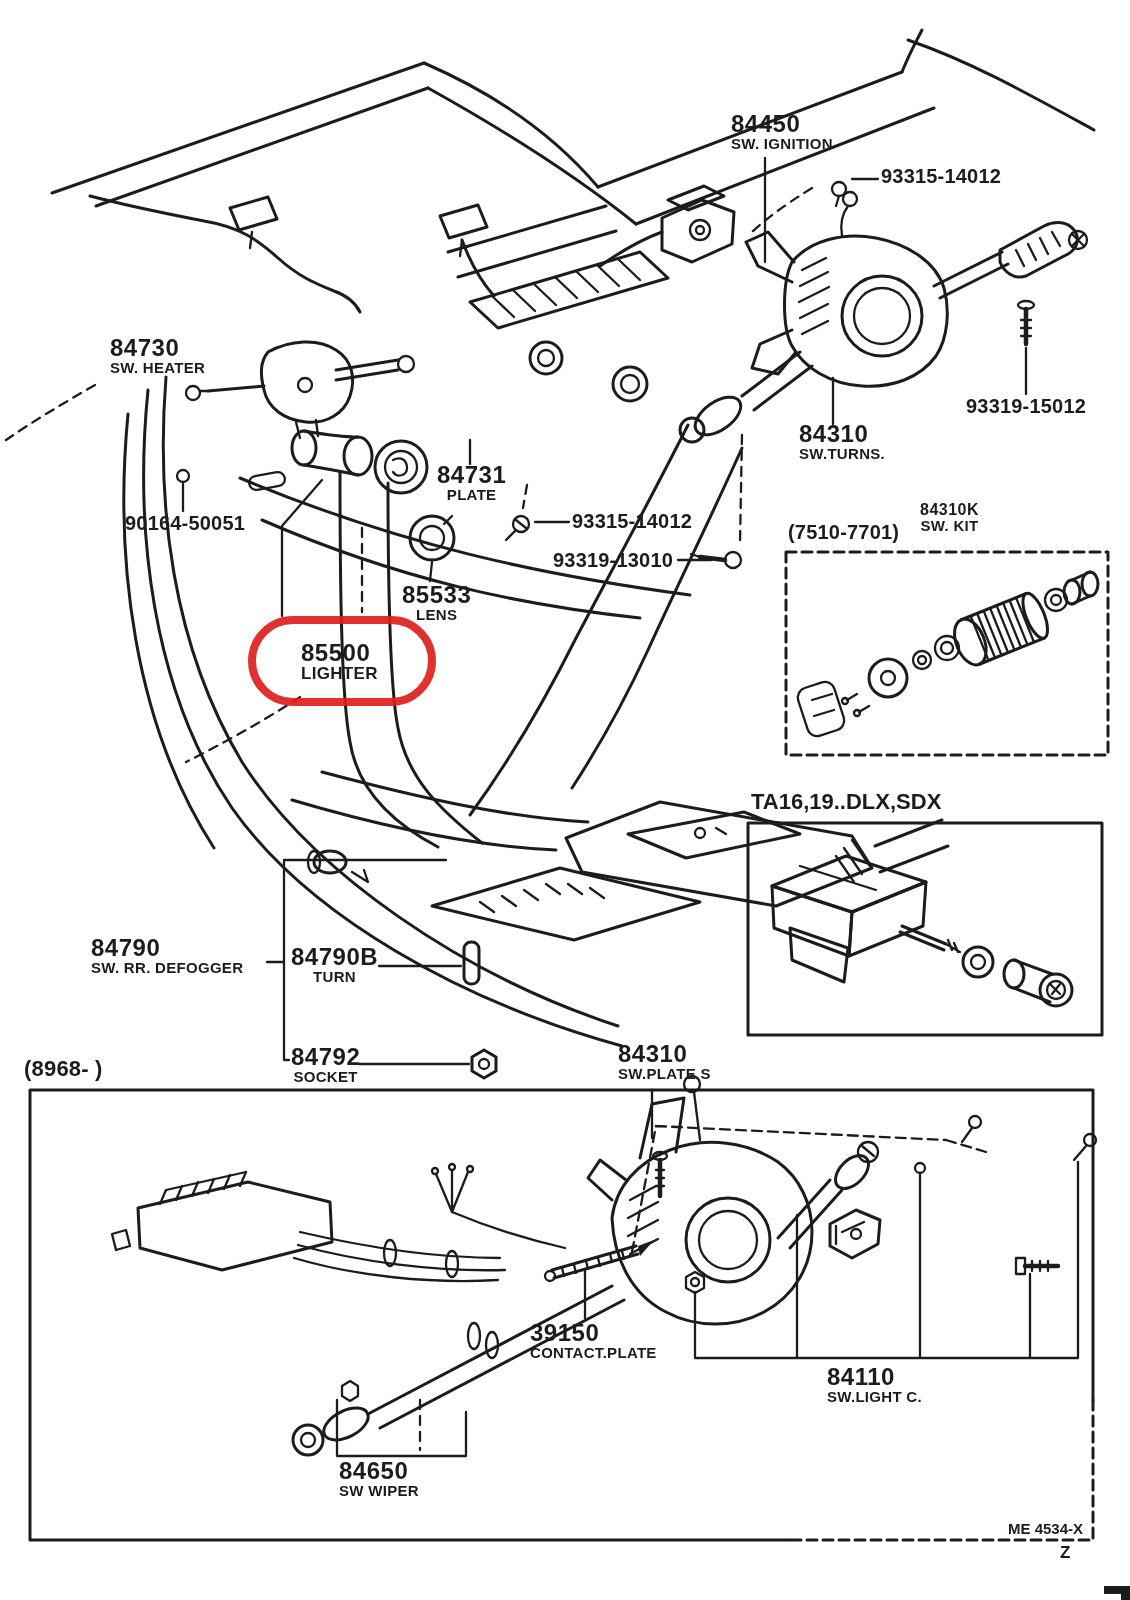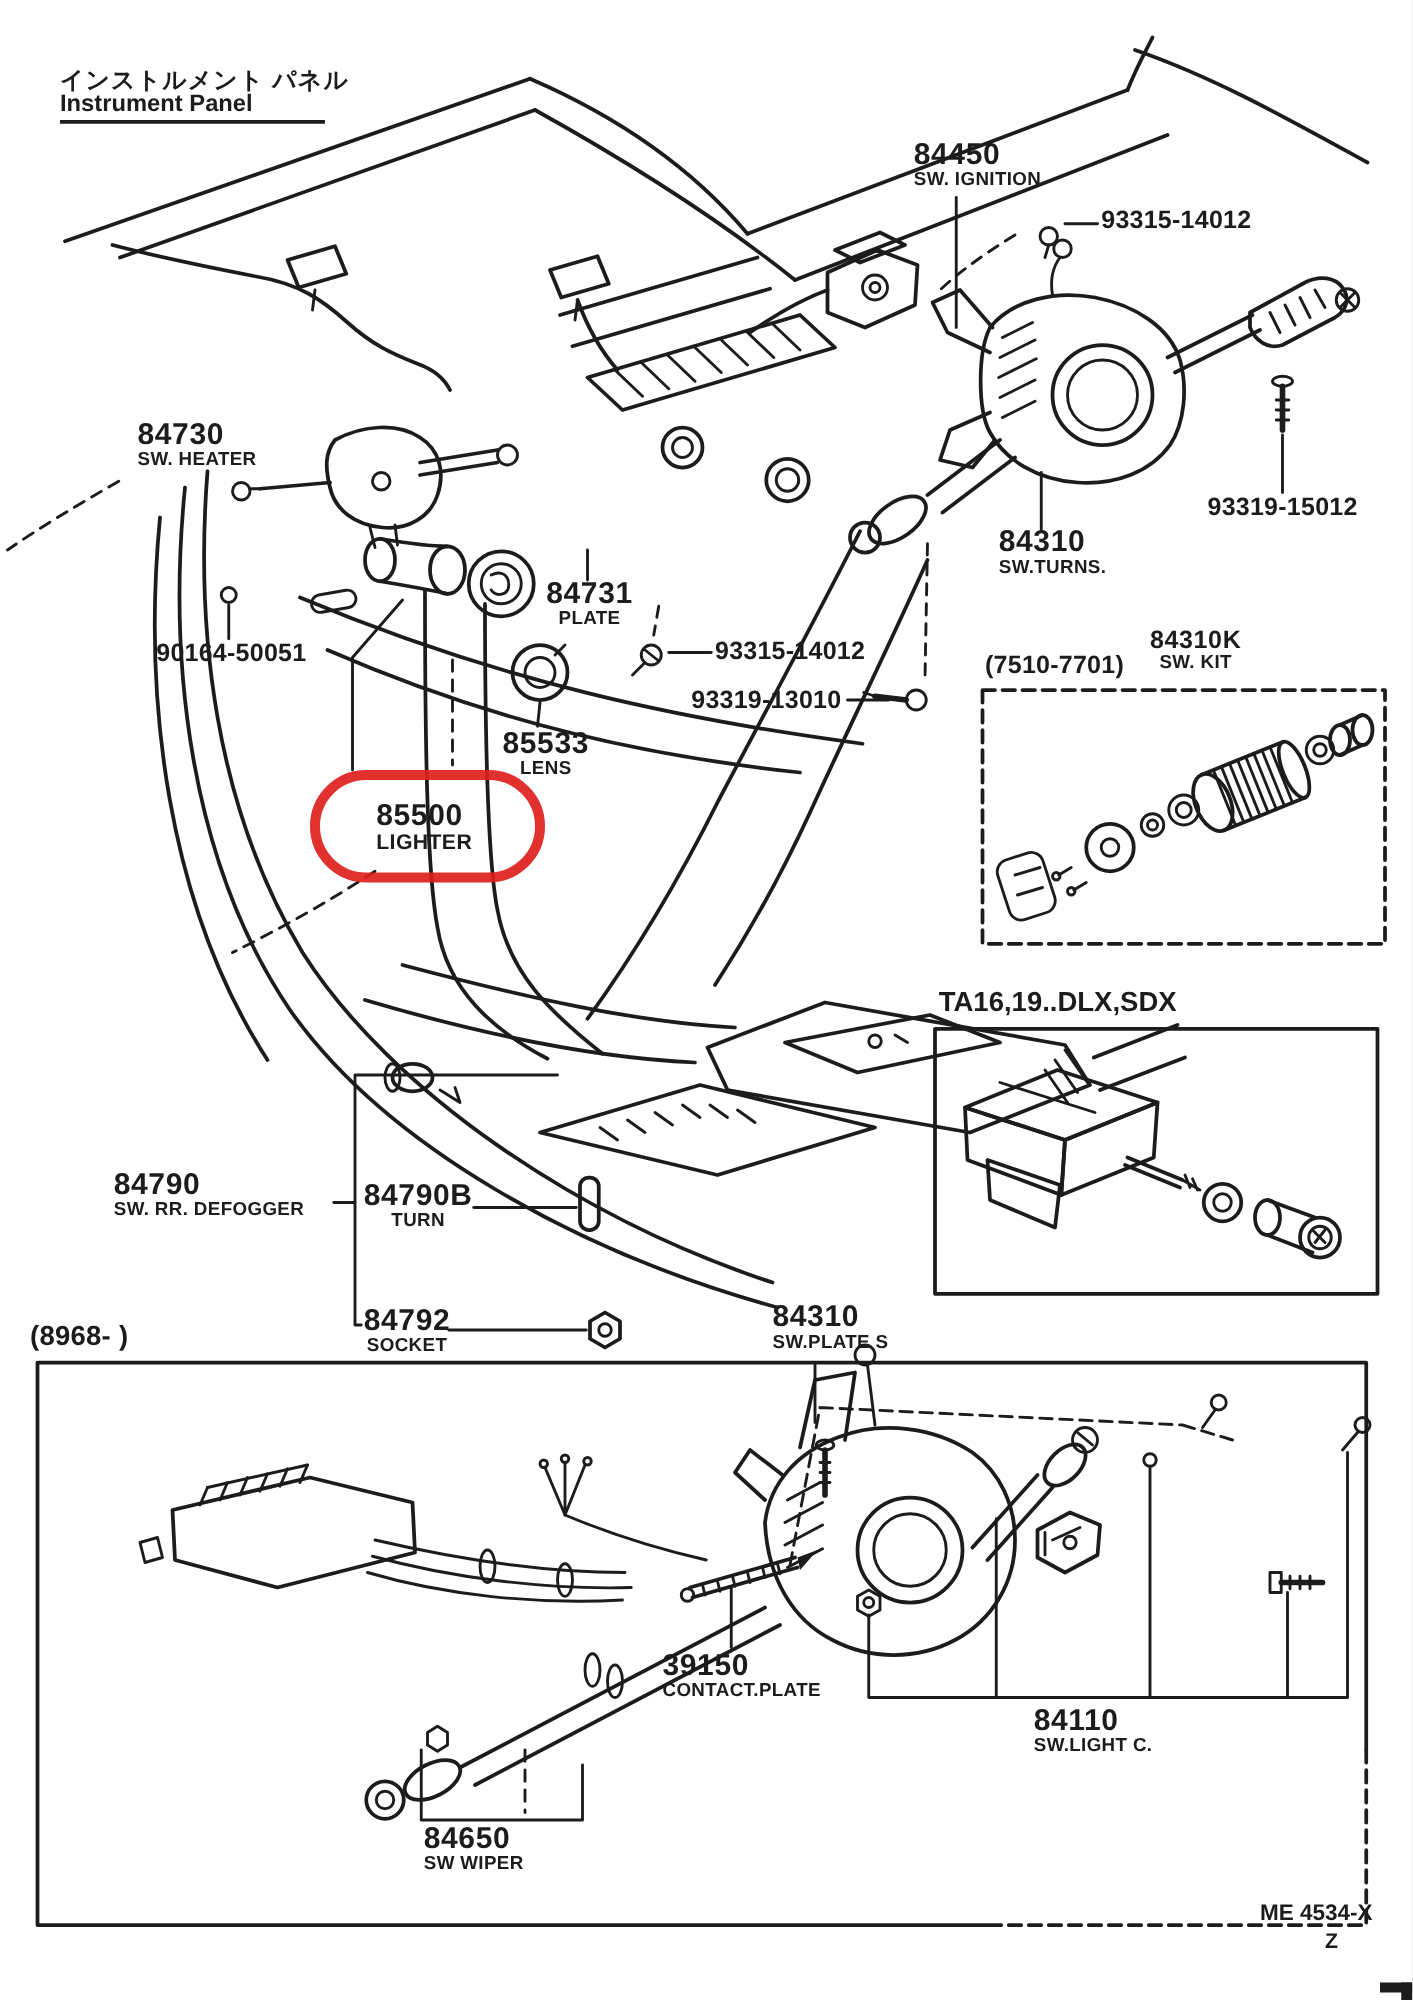--- a/index.html
+++ b/index.html
@@ -15,21 +15,21 @@
   .dash{stroke-dasharray:9 7;}
   .ddot{stroke-dasharray:10 6;}
   .fillb{fill:#1c1c1c;stroke:none;}
   .lbl{position:absolute;white-space:nowrap;line-height:1.02;}
   .pn{font-size:24px;font-weight:700;letter-spacing:.5px;}
   .pn-sm{font-size:20px;font-weight:700;letter-spacing:.2px;}
   .pd{font-size:15px;font-weight:700;letter-spacing:.3px;text-align:center;}
   .pd-lg{font-size:22px;font-weight:700;}
   .hdr-jp{font-size:19px;font-weight:700;letter-spacing:1px;}
   .hdr-en{font-size:19px;font-weight:700;border-bottom:3px solid #1c1c1c;padding-bottom:2px;width:212px;}
-  .foot{font-size:18px;font-weight:700;}
+  .foot{font-size:15px;font-weight:700;}
 </style>
 </head>
 <body>
 
 <div class="sheet">
 
 <svg width="1130" height="1600" viewBox="0 0 1130 1600">
 
   <g>
     <path class="s" d="M52,193 L424,63"></path>
@@ -312,24 +312,20 @@
   </g>
 
   <rect x="252" y="620" width="180" height="82" rx="41" fill="none" stroke="#de201d" stroke-width="8" opacity="0.92"></rect>
 
   <g>
     <rect class="fillb" x="1104" y="1586" width="26" height="8"></rect>
     <rect class="fillb" x="1121" y="1586" width="9" height="14"></rect>
   </g>
 </svg>
 
-  <div class="lbl" style="left:48px;top:55px">
-    <div class="hdr-jp">インストルメント パネル</div>
-    <div class="hdr-en">Instrument Panel</div>
-  </div>
 
   <div class="lbl" style="left:731px;top:112px">
     <div class="pn">84450</div>
     <div class="pd">SW. IGNITION</div>
   </div>
 
   <div class="lbl pn-sm" style="left:881px;top:166px">93315-14012</div>
 
   <div class="lbl" style="left:110px;top:336px">
     <div class="pn">84730</div>
@@ -359,21 +355,21 @@
     <div class="pd">LENS</div>
   </div>
 
   <div class="lbl" style="left:301px;top:641px">
     <div class="pn">85500</div>
     <div class="pd" style="font-size:17px">LIGHTER</div>
   </div>
 
   <div class="lbl pn-sm" style="left:788px;top:522px">(7510-7701)</div>
   <div class="lbl" style="left:920px;top:502px">
-    <div class="pn" style="font-size:20px">84310K</div>
+    <div class="pn" style="font-size:16px">84310K</div>
     <div class="pd">SW. KIT</div>
   </div>
 
   <div class="lbl pd-lg" style="left:751px;top:791px">TA16,19..DLX,SDX</div>
 
   <div class="lbl" style="left:91px;top:936px">
     <div class="pn">84790</div>
     <div class="pd">SW. RR. DEFOGGER</div>
   </div>
 

